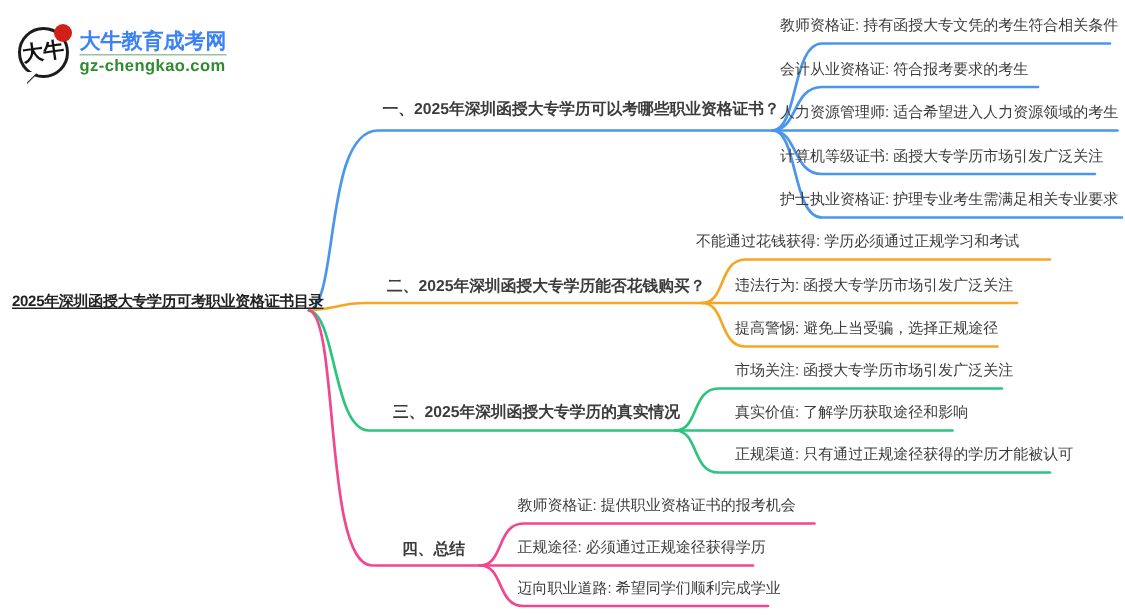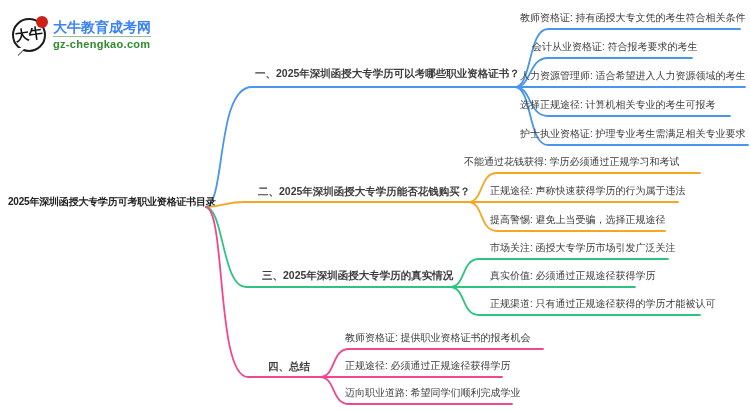--- a/index.html
+++ b/index.html
@@ -6,21 +6,21 @@
   .stage {
     position:relative; width:750px; height:410px; overflow:hidden;
     background:#ffffff;
     font-family:"Liberation Sans","DejaVu Sans",sans-serif;
   }
   .links { position:absolute; left:0; top:0; }
   .node {
     position:absolute; white-space:nowrap; color:#3c3c3c;
     font-size:10px; line-height:14px; cursor:default;
   }
-  .node.root { font-weight:bold; color:#222; letter-spacing:-0.2px; }
+  .node.root { font-weight:bold; color:#222; letter-spacing:-0.2px;text-decoration:underline; }
   .node.blabel { font-size:10.5px;font-weight:bold; }
   
   .logo { position:absolute; left:12px; top:18px; display:flex; align-items:center; gap:7px; }
   .logo-icon {
     width:34px; height:34px; border:2px solid #1c1c1c; border-radius:50%;
     background:#fff; position:relative; display:flex; align-items:center; justify-content:center;
     box-sizing:border-box;
   }
   .logo-icon-text {
     font-family:"Liberation Serif","DejaVu Serif",serif;
@@ -86,33 +86,33 @@
     <div class="logo-text">
       <div class="logo-title">大牛教育成考网</div>
       <div class="logo-sub">gz-chengkao.com</div>
     </div>
   </div>
 
   <div class="node root" style="left:8px; top:195px;">2025年深圳函授大专学历可考职业资格证书目录</div>
 
   <div class="node blabel" style="left:255px; top:66px;">一、2025年深圳函授大专学历可以考哪些职业资格证书？</div>
   <div class="node" style="left:520px; top:11px;">教师资格证: 持有函授大专文凭的考生符合相关条件</div>
-  <div class="node" style="left:520px; top:40px;margin-left:12px;">会计从业资格证: 符合报考要求的考生</div>
+  <div class="node" style="left:520px; top:40px;">会计从业资格证: 符合报考要求的考生</div>
   <div class="node" style="left:520px; top:69px;">人力资源管理师: 适合希望进入人力资源领域的考生</div>
-  <div class="node" style="left:520px; top:98px;">选择正规途径: 计算机相关专业的考生可报考</div>
+  <div class="node" style="left:520px; top:98px;">计算机等级证书: 函授大专学历市场引发广泛关注</div>
   <div class="node" style="left:520px; top:127px;">护士执业资格证: 护理专业考生需满足相关专业要求</div>
 
   <div class="node blabel" style="left:258px; top:184px;">二、2025年深圳函授大专学历能否花钱购买？</div>
   <div class="node" style="left:464px; top:155px;">不能通过花钱获得: 学历必须通过正规学习和考试</div>
-  <div class="node" style="left:490px; top:184px;">正规途径: 声称快速获得学历的行为属于违法</div>
+  <div class="node" style="left:490px; top:184px;">违法行为: 函授大专学历市场引发广泛关注</div>
   <div class="node" style="left:490px; top:213px;">提高警惕: 避免上当受骗，选择正规途径</div>
 
   <div class="node blabel" style="left:262px; top:268px;">三、2025年深圳函授大专学历的真实情况</div>
   <div class="node" style="left:490px; top:241px;">市场关注: 函授大专学历市场引发广泛关注</div>
-  <div class="node" style="left:490px; top:269px;">真实价值: 必须通过正规途径获得学历</div>
+  <div class="node" style="left:490px; top:269px;">真实价值: 了解学历获取途径和影响</div>
   <div class="node" style="left:490px; top:297px;">正规渠道: 只有通过正规途径获得的学历才能被认可</div>
 
   <div class="node blabel" style="left:268px; top:359px;">四、总结</div>
   <div class="node" style="left:345px; top:331px;">教师资格证: 提供职业资格证书的报考机会</div>
   <div class="node" style="left:345px; top:359px;">正规途径: 必须通过正规途径获得学历</div>
   <div class="node" style="left:345px; top:386px;">迈向职业道路: 希望同学们顺利完成学业</div>
 
 </div>
 
 </body></html>

